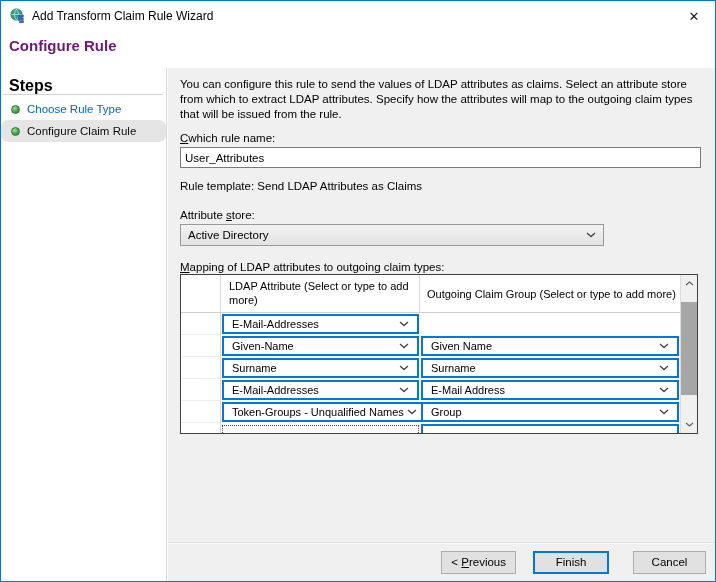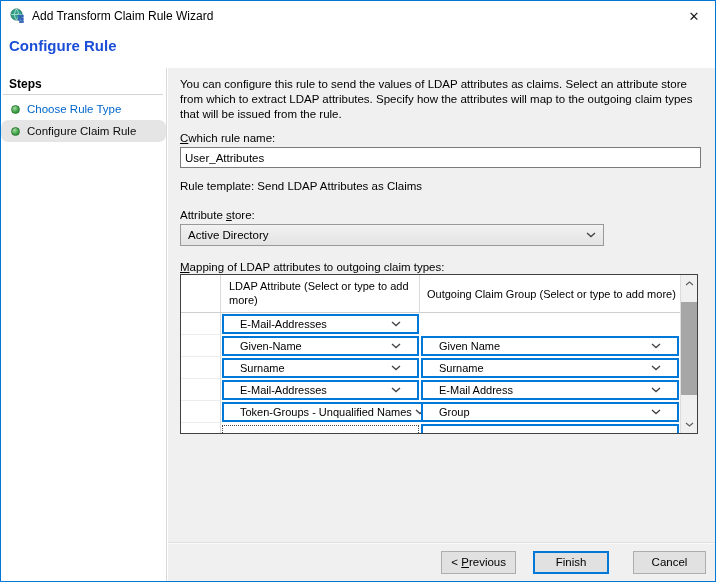--- a/index.html
+++ b/index.html
@@ -11,26 +11,26 @@
 
   
   .titlebar { position:absolute; top:0; left:0; right:0; height:30px; background:#fff; }
   .app-icon { position:absolute; left:9px; top:7px; width:16px; height:16px; }
   .title-text { position:absolute; left:31px; top:8px; font-size:12px; white-space:nowrap; }
   .close-btn { position:absolute; right:8px; top:4px; width:26px; height:24px;
                background:none; border:none; font-size:13px; color:#1a1a1a;
                line-height:24px; text-align:center; font-family:inherit; cursor:default; }
 
   
-  .page-heading { position:absolute; top:36px; left:8px; font-size:15px; font-weight:bold; color:#1d4ed8; }
+  .page-heading { position:absolute; top:36px; left:8px; font-size:15px; font-weight:bold; color:#701a75; }
 
   
   .sidebar { position:absolute; left:0; top:67px; bottom:0; width:166px; background:#fff;
              border-right:1px solid #d9d9d9; }
-  .steps-heading { position:absolute; top:9px; left:8px; font-size:12px; font-weight:bold; }
+  .steps-heading { position:absolute; top:9px; left:8px; font-size:16px; font-weight:bold; }
   .steps-divider { position:absolute; top:26px; left:2px; right:3px; height:1px; background:#d4d4d4; }
   .step { position:absolute; left:0; right:0; height:22px; display:flex; align-items:center;
           padding-left:10px; font-size:11.5px; gap:7px; white-space:nowrap; }
   .step-1 { top:30px; color:#0066cc;gap:7px; }
   .step-2 { top:52px; background:#e5e5e5; color:#0d0d0d;border-radius:7px; }
   .bullet { width:9px; height:9px; flex:none; border-radius:50%;
             background: radial-gradient(circle at 35% 30%, #a4d9a5, #3da144 60%, #2c8534);
             border:1px solid #2b7a33; }
 
   
@@ -56,21 +56,21 @@
   .grid { position:absolute; left:0; top:0; right:17px; bottom:0; overflow:hidden; }
   .thead { display:flex; height:38px; border-bottom:1px solid #cfcfcf; font-size:11px; }
   .c0 { width:40px; flex:none; border-right:1px solid #d9d9d9; background:#fff; }
   .c1 { width:199px; flex:none; }
   .c2 { flex:1; }
   .thead .c1 { padding:4px 6px 2px 8px; line-height:14px; border-right:1px solid #d9d9d9; }
   .thead .c2 { padding:0 4px 0 7px; display:flex; align-items:center; white-space:nowrap; }
   .trow { display:flex; height:22px; }
   .trow .c0 { border-bottom:1px solid #ededed; }
   .combo { height:20px; margin:1px; flex:1; background:#fff; border:2px solid #0078d7;
-           display:flex; align-items:center; padding:0 16px; font-size:11px; }
+           display:flex; align-items:center; padding:0 8px; font-size:11px; }
   .trow .c1, .trow .c2 { display:flex; }
   .combo .txt { white-space:nowrap; overflow:hidden; }
   .combo .chev { margin-left:auto; display:flex; padding-left:3px; }
   .trow.partial { height:12px; overflow:hidden; }
   .partial-dotted { height:20px; margin:2px 1px 0 1px; flex:1; background:#fff; border:1px dotted #4a4a4a; }
   .partial-solid  { height:20px; margin:1px; flex:1; background:#fff; border:2px solid #0078d7; }
 
   
   .vscroll { position:absolute; right:0; top:0; bottom:0; width:17px; background:#f0f0f0;
              border-left:1px solid #dcdcdc; }

